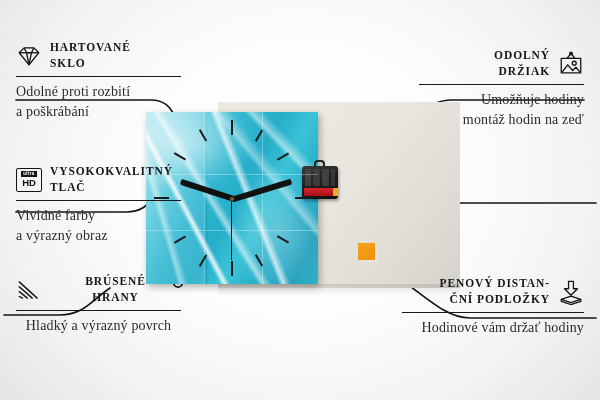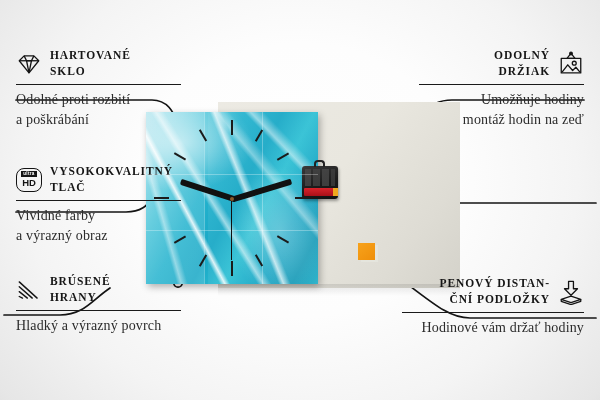--- a/index.html
+++ b/index.html
@@ -175,31 +175,31 @@
   .f-desc {
     font-family: "Liberation Serif", serif;
     font-size: 14px;
     line-height: 1.45;
     color: #2b2b2b;
     letter-spacing: .15px;
   }
   .f-icon { width: 26px; height: 26px; flex: 0 0 26px; display:block; }
 
   
-  #feat-glass    { top: 48px;  }
+  #feat-glass    { top: 40px;  }
   #feat-print    { top: 164px; }
-  #feat-edges    { top: 274px; }
+  #feat-edges    { top: 274px; text-align: center; }
   #feat-holder   { top: 48px;  }
   #feat-mech     { top: 168px; }
   #feat-pads     { top: 276px; }
 
   .hd-badge {
     width: 26px; height: 24px;
     border: 1.6px solid #141414;
-    border-radius: 8px;
+    border-radius: 2px;
     display: flex; flex-direction: column;
     align-items: center; justify-content: center;
     line-height: 1;
   }
   .hd-ultra {
     font-family: "Liberation Sans", sans-serif;
     font-size: 4.6px; font-weight: bold;
     background: #141414; color: #fff;
     padding: .5px 2px; letter-spacing: .3px;
   }

